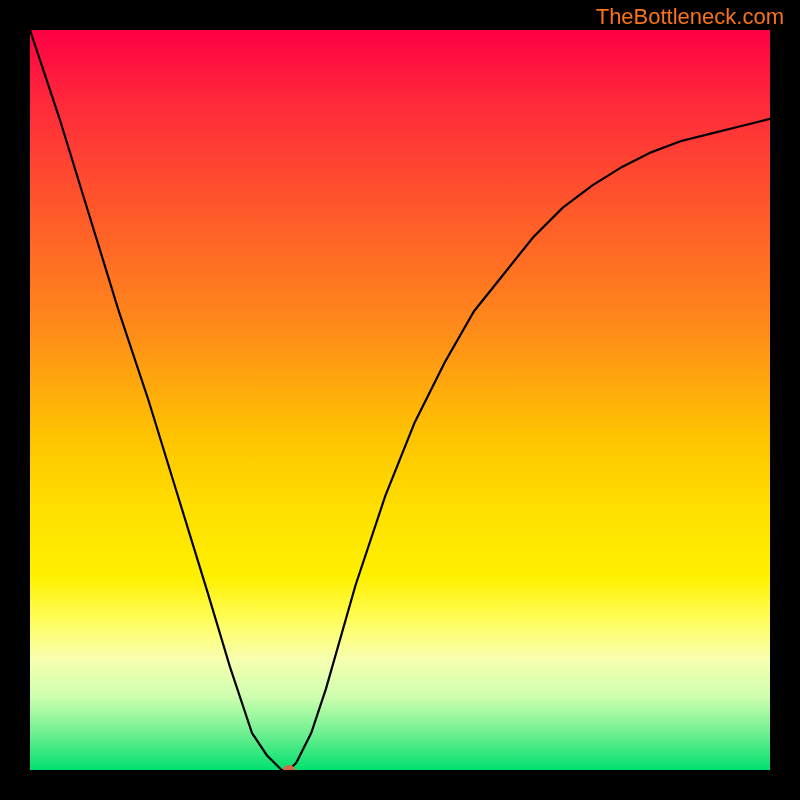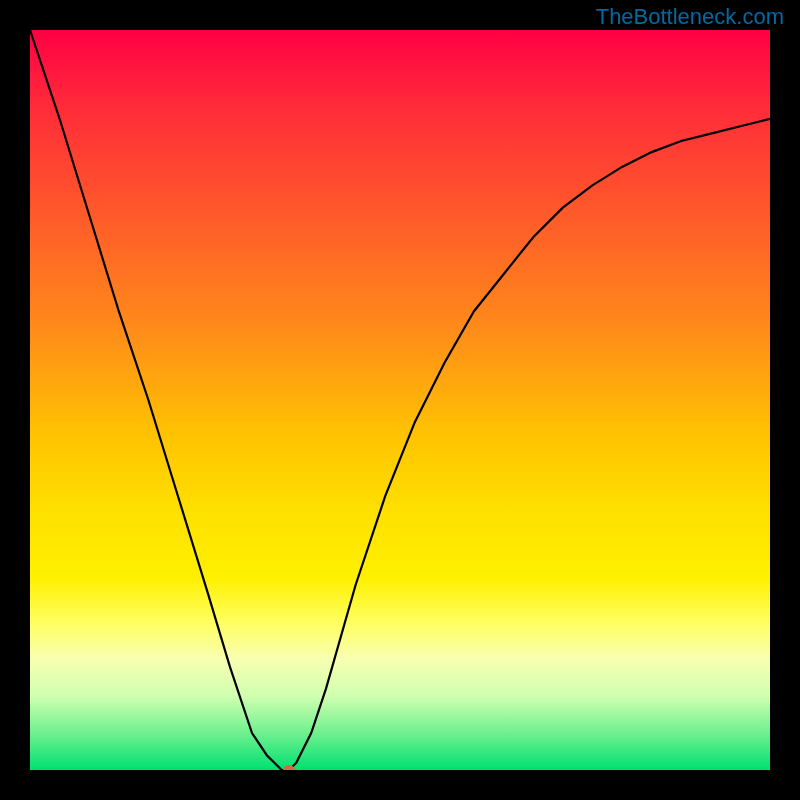--- a/index.html
+++ b/index.html
@@ -7,21 +7,21 @@
     width: 800px;
     height: 800px;
     background: #000;
     position: relative;
     font-family: Arial, Helvetica, sans-serif;
   }
   .watermark {
     position: absolute;
     top: 4px;
     right: 16px;
-    color: #0369a1;
+    color: #f97316;
     font-size: 22px;
     z-index: 10;
   }
   .plot-area {
     position: absolute;
     left: 30px;
     top: 30px;
     width: 740px;
     height: 740px;
     background: linear-gradient(

